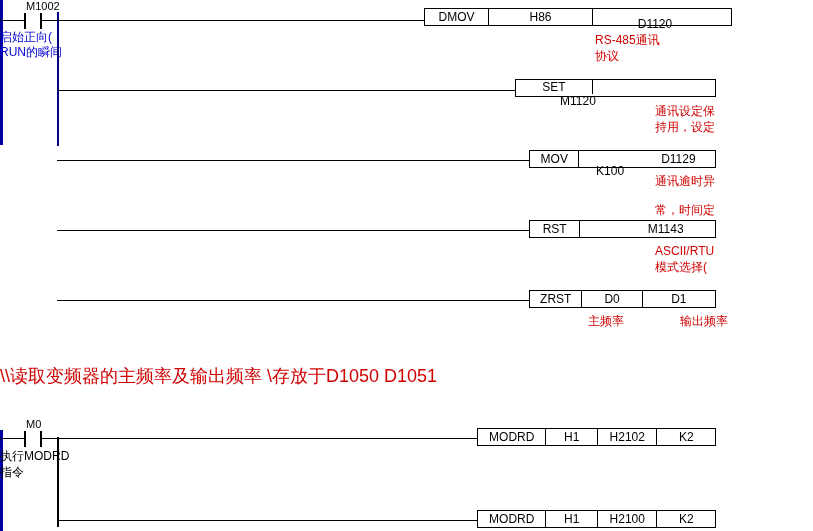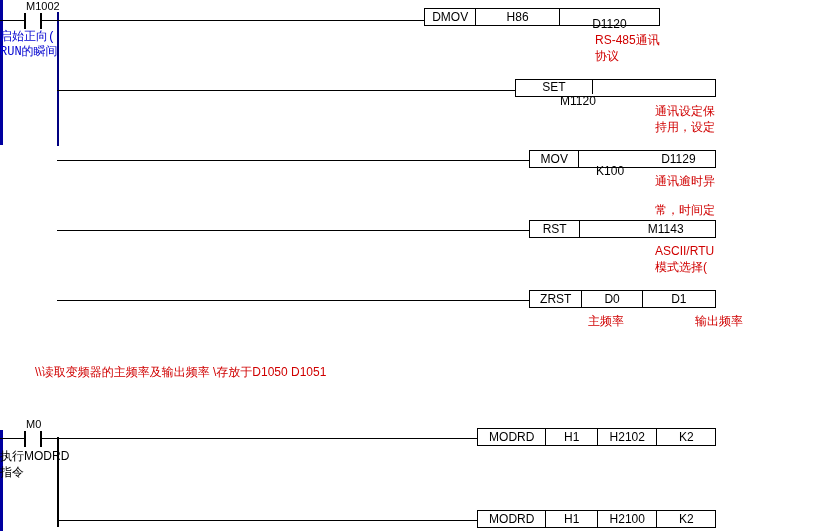--- a/index.html
+++ b/index.html
@@ -62,21 +62,20 @@
     font-size: 11px;
     color: #000000;
     white-space: nowrap;
   }
   .label-blue {
     position: absolute;
     font-size: 12px;
     color: #0000d0;
     white-space: nowrap;
     line-height: 15px;
-    font-family: Liberation Mono, monospace;
   }
   .comment-red {
     position: absolute;
     font-size: 12px;
     color: #d00000;
     white-space: nowrap;
     line-height: 16px;
   }
   .comment-black {
     position: absolute;
@@ -103,24 +102,23 @@
     font-size: 12px;
     color: #000000;
     box-sizing: border-box;
     border-right: 1px solid #000000;
     white-space: nowrap;
   }
   .ibox .cell:last-child { border-right: none; }
 
   .net-comment {
     position: absolute;
-    font-size: 12px;
+    font-size: 18px;
     color: #d00000;
     white-space: nowrap;
-    padding-left: 35px;
   }
 </style>
 </head>
 <body>
 
 <div class="canvas">
 
   <div class="rail-left"></div>
 
   <div class="label-top" style="left:26px; top:0px;">M1002</div>
@@ -131,21 +129,21 @@
   </div>
 
   <div class="hwire" style="left:0px; top:20px; width:24px;"></div>
 
   <div class="label-blue" style="left:0px; top:30px;">启始正向(</div>
   <div class="label-blue" style="left:0px; top:45px;">RUN的瞬间</div>
 
   <div class="vbus" style="left:57px; top:12px; height:134px;"></div>
 
   <div class="hwire" style="left:42px; top:20px; width:382px;"></div>
-  <div class="ibox" style="left:424px; top:8px; width:236px;">
+  <div class="ibox" style="left:424px; top:8px; width:308px;">
     <div class="cell" style="width:64px;">DMOV</div>
     <div class="cell" style="width:104px;">H86</div>
     <div class="cell" style="width:124px;margin-top:13px;">D1120</div>
   </div>
   <div class="comment-red" style="left:595px; top:32px;">RS-485通讯</div>
   <div class="comment-red" style="left:595px; top:48px;">协议</div>
 
   <div class="hwire" style="left:57px; top:90px; width:458px;"></div>
   <div class="ibox" style="left:515px; top:79px; width:201px;flex-direction:column;">
     <div class="cell" style="width:77px;">SET</div>
@@ -171,21 +169,21 @@
   <div class="comment-red" style="left:655px; top:243px;">ASCII/RTU</div>
   <div class="comment-red" style="left:655px; top:259px;">模式选择(</div>
 
   <div class="hwire" style="left:57px; top:300px; width:472px;"></div>
   <div class="ibox" style="left:529px; top:290px; width:187px;">
     <div class="cell" style="width:53px;">ZRST</div>
     <div class="cell" style="width:61px;">D0</div>
     <div class="cell" style="width:73px;">D1</div>
   </div>
   <div class="comment-red" style="left:588px; top:313px;">主频率</div>
-  <div class="comment-red" style="left:695px; top:313px;">输出频率</div>
+  <div class="comment-red" style="left:680px; top:313px;">输出频率</div>
 
   <div class="net-comment" style="left:0px; top:364px;">\\读取变频器的主频率及输出频率 \存放于D1050 D1051</div>
 
   <div class="label-top" style="left:26px; top:418px;">M0</div>
 
   <div class="rail-left" style="top:430px; height:101px;"></div>
 
   <div class="contact" style="left:24px; top:431px; width:18px; height:16px;">
     <div class="bar l"></div>
     <div class="bar r"></div>

